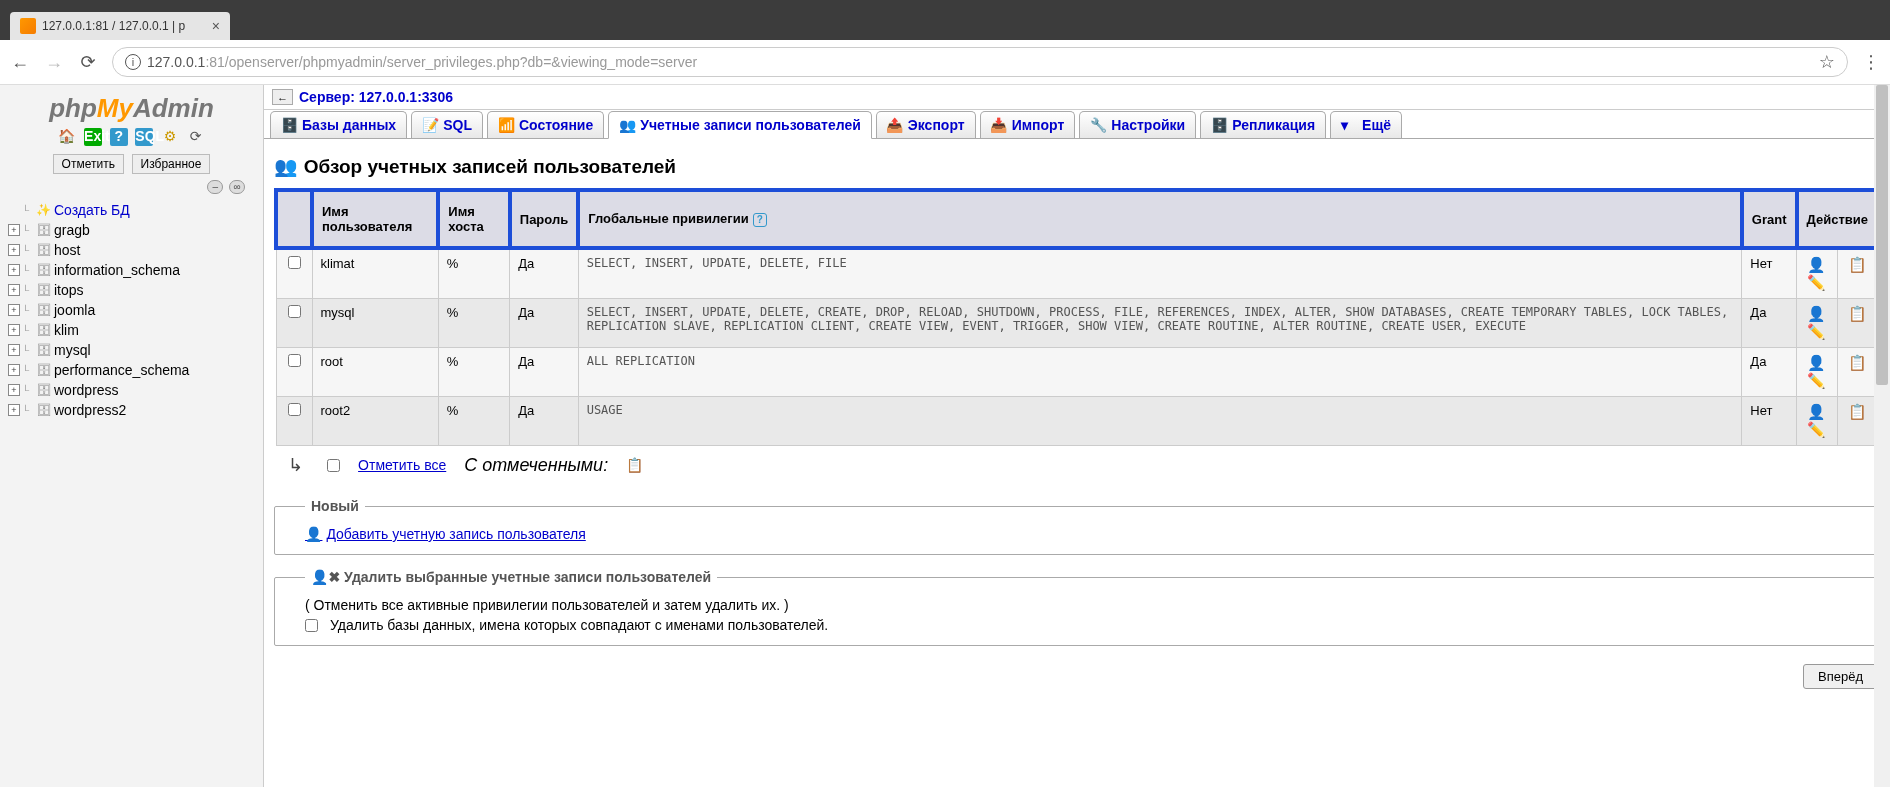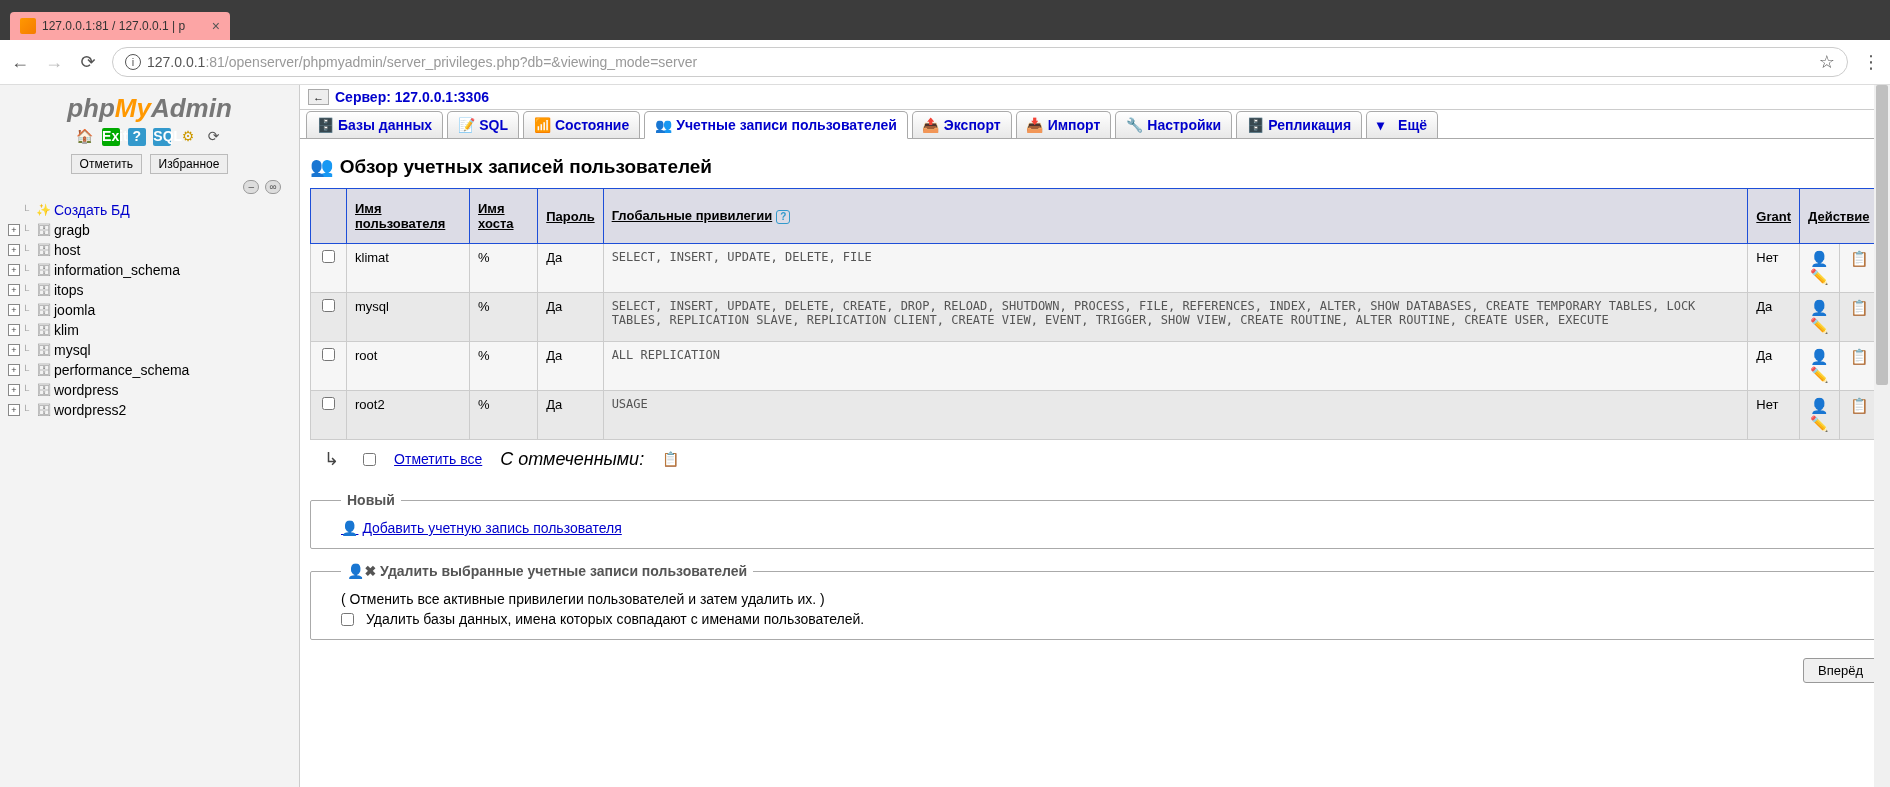--- a/index.html
+++ b/index.html
@@ -1,36 +1,36 @@
 <!DOCTYPE html>
 <html><head>
 <meta charset="utf-8">
 <style>
 * { box-sizing: border-box; margin: 0; padding: 0; }
 body { font-family: sans-serif; font-size: 13px; background: #fff; width: 1890px; height: 787px; overflow: hidden; }
 
 
 .browser-titlebar { height: 10px; background: #3c3c3c; }
 .browser-tabs { height: 30px; background: #3c3c3c; display: flex; align-items: flex-end; padding-left: 10px; }
-.browser-tab { background: #fca5a5; height: 28px; display: flex; align-items: center; padding: 0 10px; border-radius: 4px 4px 0 0; min-width: 220px; position: relative; font-size: 12px; color: #333; gap: 6px; }
+.browser-tab { background: #e5e5e5; height: 28px; display: flex; align-items: center; padding: 0 10px; border-radius: 4px 4px 0 0; min-width: 220px; position: relative; font-size: 12px; color: #333; gap: 6px; }
 .browser-tab .favicon { width: 16px; height: 16px; background: linear-gradient(135deg,#ff9800,#f57c00); border-radius: 2px; }
 .browser-tab .close { margin-left: auto; color: #555; font-size: 14px; }
 .browser-toolbar { height: 45px; background: #fff; border-bottom: 1px solid #ddd; display: flex; align-items: center; padding: 0 10px; gap: 14px; }
 .nav-btn { width: 20px; height: 20px; display: flex; align-items: center; justify-content: center; color: #555; font-size: 18px; cursor: pointer; }
 .nav-btn.disabled { color: #bbb; cursor: default; }
 .addr-bar { flex: 1; height: 30px; border: 1px solid #ccc; border-radius: 15px; display: flex; align-items: center; padding: 0 12px; gap: 6px; font-size: 14px; color: #555; }
 .addr-info { width: 16px; height: 16px; border: 1px solid #555; border-radius: 50%; display: flex; align-items: center; justify-content: center; font-size: 11px; }
 .addr-text { flex: 1; white-space: nowrap; overflow: hidden; }
 .addr-text .dim { color: #999; }
 .star-btn { font-size: 18px; color: #555; }
 .menu-dots { font-size: 18px; color: #555; cursor: pointer; }
 
 
 .app { display: flex; height: 702px; }
-.sidebar { width: 300px; background: #f3f3f3; border-right: 1px solid #ccc; padding: 4px 6px; overflow: hidden; }
+.sidebar { width: 264px; background: #f3f3f3; border-right: 1px solid #ccc; padding: 4px 6px; overflow: hidden; }
 .content { flex: 1; background: #fff; overflow: auto; position: relative; }
 
 
 .logo { text-align: center; padding: 4px 0 2px; }
 .logo-text { font-family: "Trebuchet MS", sans-serif; font-size: 26px; font-weight: bold; font-style: italic; }
 .logo-text .php { color: #777; }
 .logo-text .my { color: #ff9800; }
 .logo-text .admin { color: #777; }
 .toolbar-icons { text-align: center; padding: 2px 0 6px; }
 .toolbar-icons span { display: inline-block; width: 18px; height: 18px; margin: 0 2px; font-size: 14px; vertical-align: middle; cursor: pointer; }
@@ -63,21 +63,21 @@
 
 .tabs { display: flex; background: #fff; padding: 0 6px; align-items: flex-end; border-bottom: 1px solid #aaa; }
 .tab { border: 1px solid #aaa; border-bottom: none; border-radius: 5px 5px 0 0; padding: 5px 10px; margin-right: 4px; background: linear-gradient(#fff,#e8e8e8); display: flex; align-items: center; gap: 5px; cursor: pointer; font-size: 14px; color: #0000cc; font-weight: bold; }
 .tab.active { background: #fff; position: relative; top: 1px; border-bottom: 1px solid #fff; }
 .tab .ticon { width: 16px; height: 16px; display: inline-block; font-size: 14px; }
 
 .page-body { padding: 12px 10px 20px; }
 .page-title { display: flex; align-items: center; gap: 6px; font-size: 19px; font-weight: bold; padding: 4px 0 10px; }
 
 table.priv { width: 100%; border-collapse: collapse; }
-table.priv th { background: #dcdce6; border: 1px solid #1d4ed8; padding: 12px 8px; text-align: left; font-size: 13px; font-weight: bold; text-decoration: underline; }
+table.priv th { background: #dcdce6; border: 4px solid #1d4ed8; padding: 12px 8px; text-align: left; font-size: 13px; font-weight: bold; }
 table.priv td { border: 1px solid #ccc; padding: 6px 8px; font-size: 13px; vertical-align: top; }
 table.priv tr.odd td { background: #f6f6f6; }
 table.priv tr.even td { background: #e9e9e9; }
 table.priv .mono { font-family: monospace; font-size: 12px; color: #555; margin-left: 12px; }
 table.priv .chk { text-align: center; width: 36px; }
 table.priv .action-ico { font-size: 15px; cursor: pointer; }
 .help-q { display: inline-block; width: 14px; height: 14px; border: 1px solid #39c; border-radius: 3px; color: #39c; font-size: 10px; text-align: center; line-height: 12px; margin-left: 4px; }
 
 .checkall-row { display: flex; align-items: center; gap: 18px; padding: 8px 4px 14px; }
 .checkall-row .arrow { font-size: 18px; color: #444; margin-left: 10px; margin-right: 6px; }

